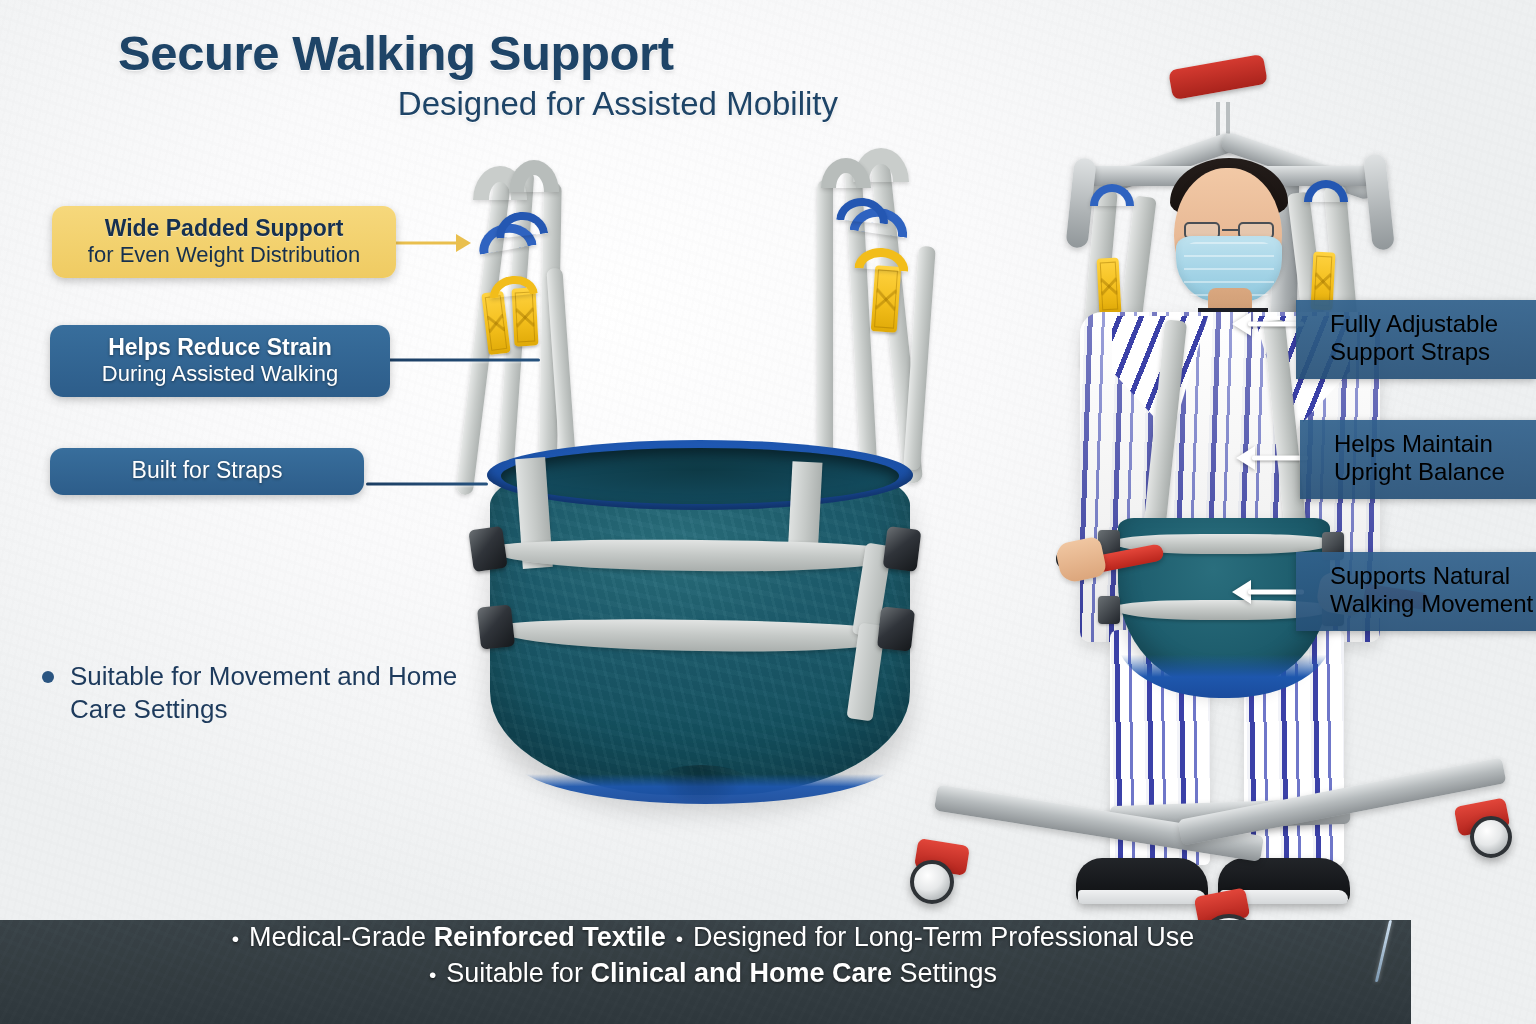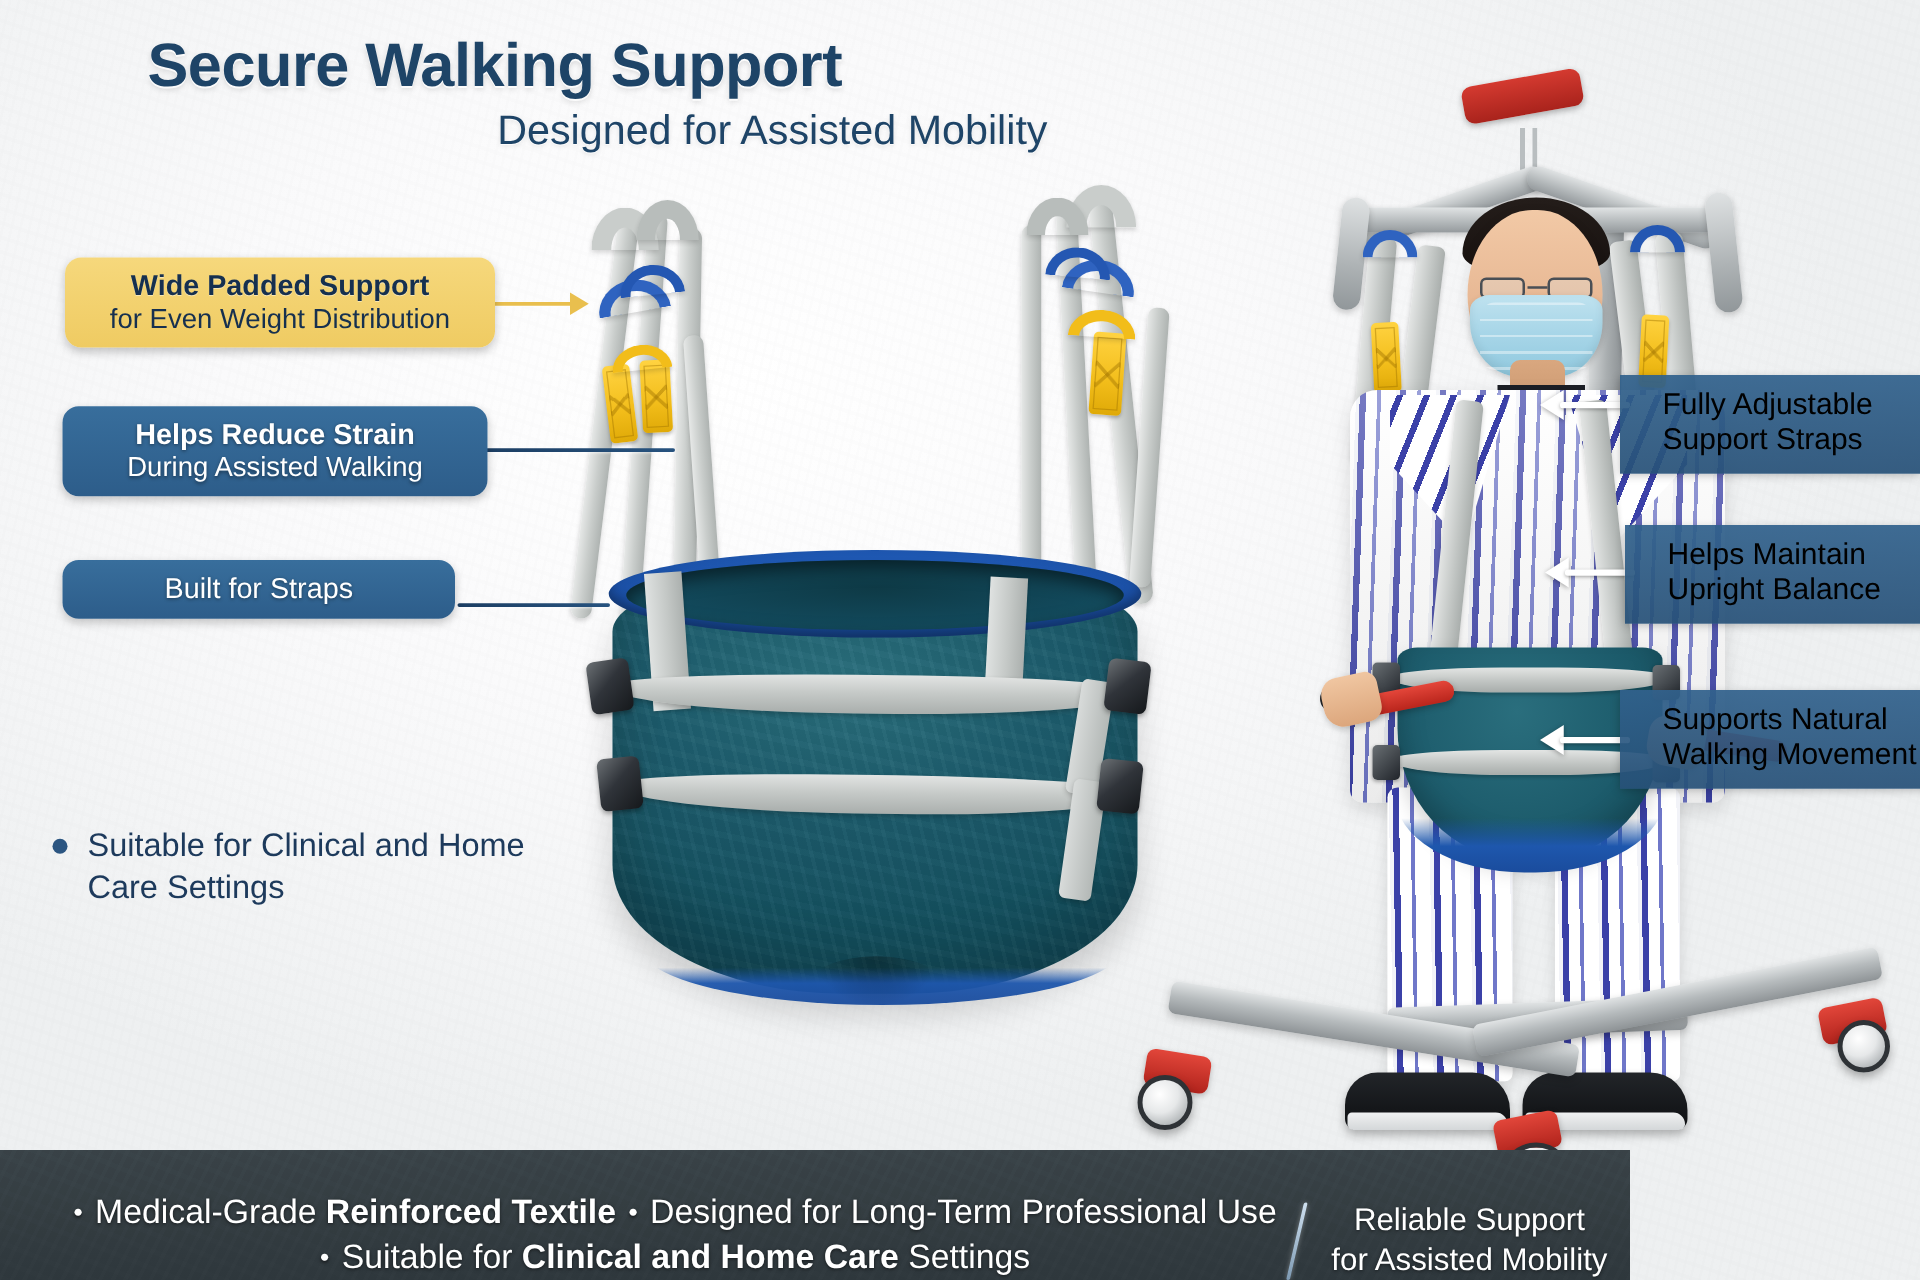--- a/index.html
+++ b/index.html
@@ -97,23 +97,23 @@
   .bullets { position:absolute; left:42px; top:660px; width:430px; }
   .bullet { display:flex; align-items:flex-start; margin-bottom:22px; }
   .dot {
     width:12px; height:12px; border-radius:50%;
     background:#2b5581; margin-top:11px; margin-right:16px; flex:0 0 auto;
   }
   .btxt { font-size:26px; line-height:1.25; color:#1d3a5c; }
 
   
   .footer {
-    position:absolute; left:0; bottom:0; width:1304px; height:104px;
+    position:absolute; left:0; bottom:0; width:1411px; height:104px;
     background:linear-gradient(180deg,#3a4449 0%,#343d42 55%,#2f383d 100%);
-    display:flex; align-items:flex-end; overflow:hidden;
+    display:flex; align-items:flex-start; overflow:hidden;
   }
   .footer:before {
     content:""; position:absolute; inset:0; opacity:.35;
     background:
       repeating-linear-gradient(117deg, rgba(255,255,255,.022) 0 3px, rgba(0,0,0,.03) 3px 9px),
       repeating-linear-gradient(22deg, rgba(255,255,255,.015) 0 4px, rgba(0,0,0,.02) 4px 13px);
   }
   .footer-main {
     flex:1 1 auto; text-align:center; color:#fff; position:relative; z-index:2;
     padding-left:40px;
@@ -631,33 +631,29 @@
     <div class="line" style="left:16px; width:56px;"></div>
   </div>
   <div class="callout right-box" style="left:1296px; top:552px; width:276px;">
     <div class="l1">Supports Natural</div>
     <div class="l2">Walking Movement</div>
   </div>
 
   <div class="bullets">
     <div class="bullet">
       <div class="dot"></div>
-      <div class="btxt">Suitable for Clinical and Home Care Settings</div>
+      <div class="btxt">Suitable for Movement and Home Care Settings</div>
     </div>
   </div>
 
   <div class="footer">
     <div class="footer-main">
       <div class="fline">
         <span class="fsep">•</span><span>Medical-Grade </span><b>Reinforced Textile</b><span class="fsep">•</span><span>Designed for Long-Term Professional Use</span>
       </div>
       <div class="fline">
         <span class="fsep">•</span><span>Suitable for </span><b>Clinical and Home Care</b><span> Settings</span>
       </div>
     </div>
     <div class="footer-div"></div>
-    <div class="footer-right">
-      <div class="fr">Reliable Support</div>
-      <div class="fr">for Assisted Mobility</div>
-    </div>
   </div>
 
 </div>
 
 </body></html>

